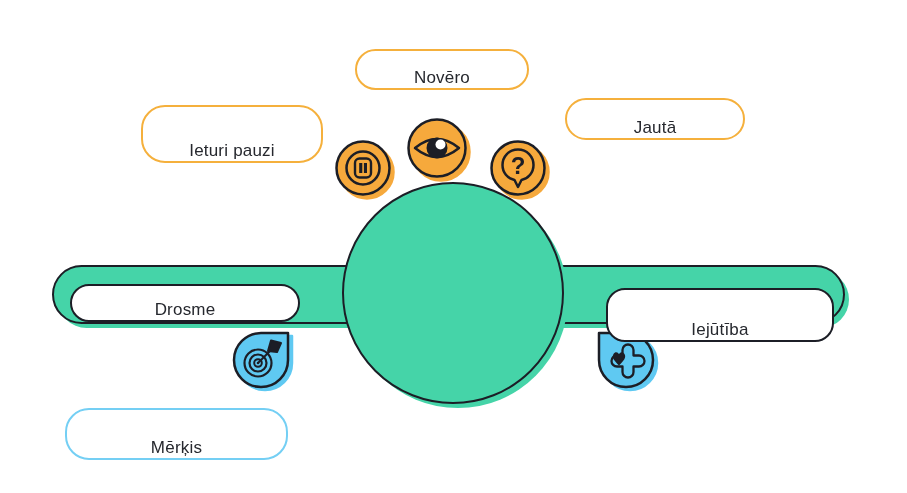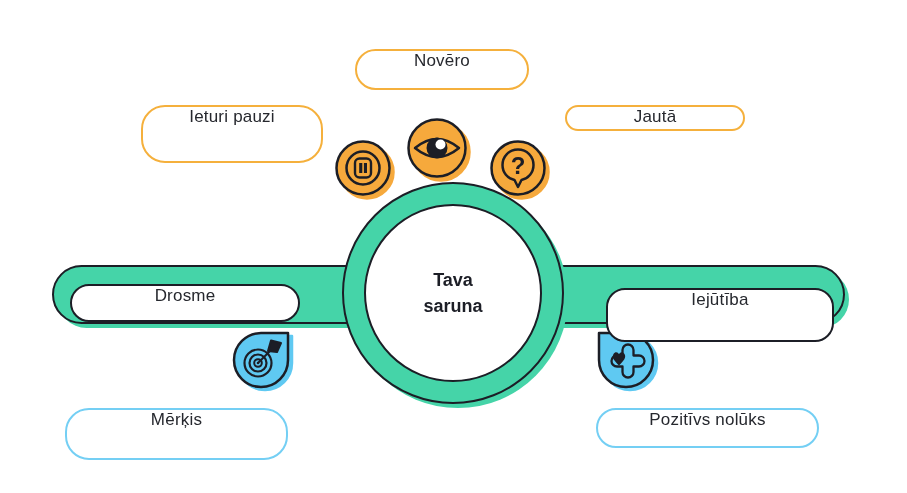--- a/index.html
+++ b/index.html
@@ -2,30 +2,30 @@
 <html><head>
 <meta charset="utf-8">
 <style>
   html,body{margin:0;padding:0;background:#ffffff;}
   .stage{
     position:relative;width:907px;height:493px;background:#ffffff;overflow:hidden;
     font-family:"Liberation Sans", sans-serif;color:#26282E;
   }
   
   .pill{
-    position:absolute;display:flex;align-items:flex-start;justify-content:center;
+    position:absolute;display:flex;align-items:flex-end;justify-content:center;
     background:#ffffff;border-radius:24px;font-size:17px;letter-spacing:.2px;
     box-sizing:border-box;white-space:nowrap;z-index:4;
   }
   .pill.orange{border:2px solid #F5B03C;}
   .pill.blue{border:2px solid #74CFF4;}
   .pill.dark{border:2px solid #1C1E26;font-size:17px;}
   #pill-novero{left:355px;top:49px;width:174px;height:41px;}
   #pill-ieturi{left:141px;top:105px;width:182px;height:58px;}
-  #pill-jauta{left:565px;top:105px;width:180px;height:26px;}
+  #pill-jauta{left:565px;top:98px;width:180px;height:42px;}
   #pill-merkis{left:65px;top:408px;width:223px;height:52px;}
   #pill-pozitivs{left:596px;top:408px;width:223px;height:40px;}
   #pill-drosme{left:70px;top:284px;width:230px;height:38px;border-radius:19px;}
   #pill-iejutiba{left:606px;top:288px;width:228px;height:54px;border-radius:19px;}
   
   .band{
     position:absolute;left:52px;top:265px;width:793px;height:59px;border-radius:30px;
     background:#45D4A8;border:2px solid #1C1E26;box-sizing:border-box;z-index:3;
     box-shadow:5px 5px 0 -1px #45D4A8;
   }
@@ -105,25 +105,18 @@
 
   <div class="band"></div>
   <div class="pill dark" id="pill-drosme">
     <span>Drosme</span>
   </div>
   <div class="pill dark" id="pill-iejutiba">
     <span>Iejūtība</span>
   </div>
 
   <div class="ring-outer"></div>
-  <div class="ring-inner">
-    <div class="center-text">Tava</div>
-    <div class="center-text">saruna</div>
-  </div>
 
   <div class="pill blue" id="pill-merkis">
     <span>Mērķis</span>
-  </div>
-  <div class="pill blue" id="pill-pozitivs">
-    <span>Pozitīvs nolūks</span>
   </div>
 
 </div>
 
 </body></html>

